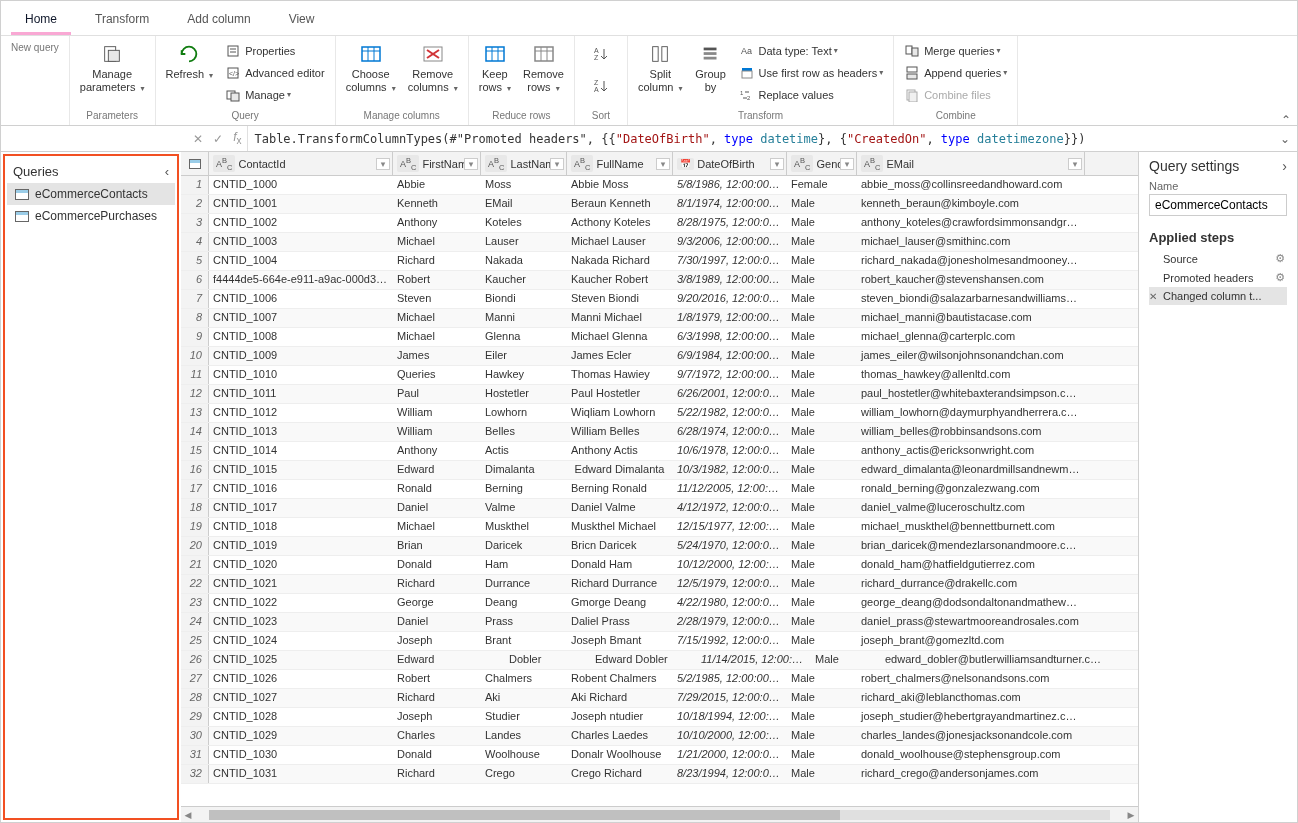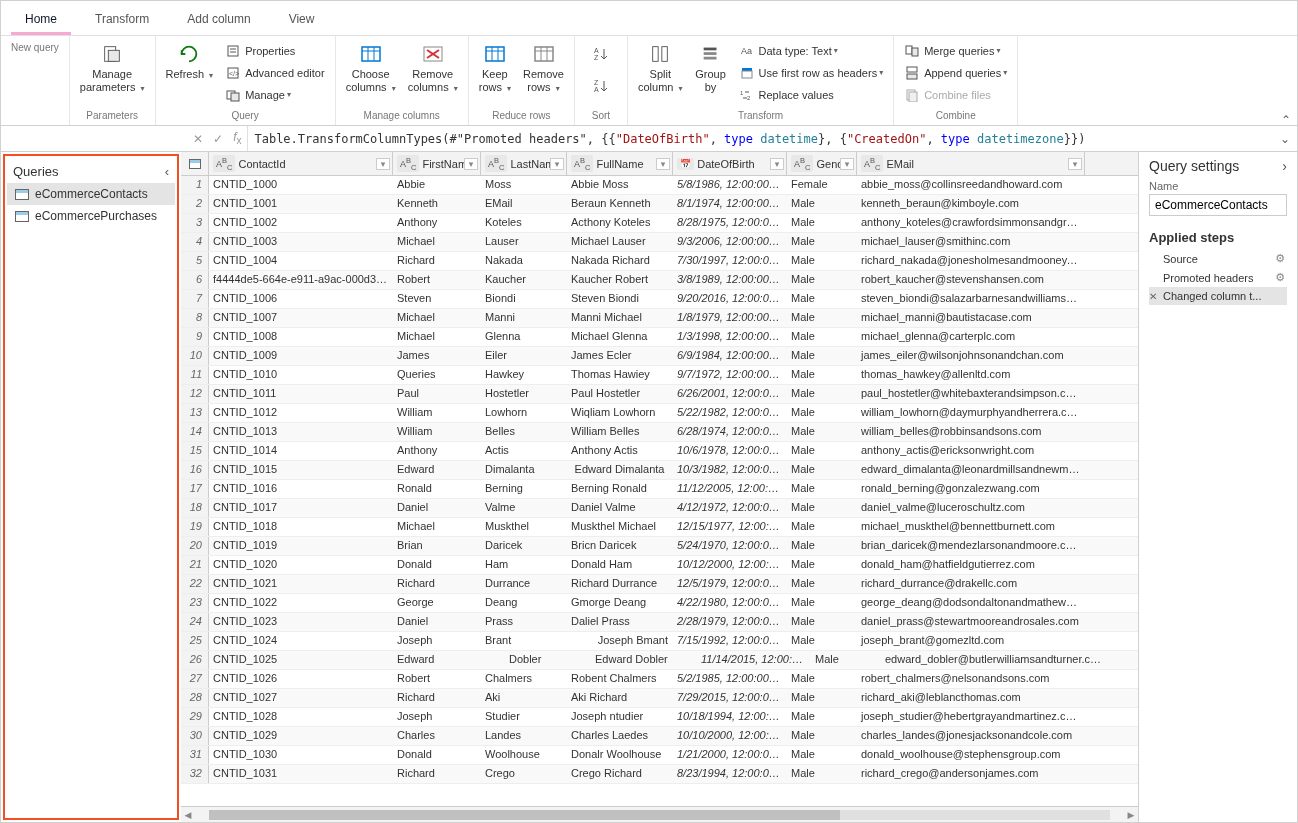--- a/index.html
+++ b/index.html
@@ -464,21 +464,21 @@
             <div class="grid-cell grid-date" style="width: 114px;">1/8/1979, 12:00:00 AM</div>
             <div class="grid-cell" style="width: 70px;">Male</div>
             <div class="grid-cell" style="width: 228px;">michael_manni@bautistacase.com</div>
           </div>
           <div class="grid-row">
             <div class="grid-cell grid-rownum">9</div>
             <div class="grid-cell" style="width: 184px;">CNTID_1008</div>
             <div class="grid-cell" style="width: 88px;">Michael</div>
             <div class="grid-cell" style="width: 86px;">Glenna</div>
             <div class="grid-cell" style="width: 106px;">Michael Glenna</div>
-            <div class="grid-cell grid-date" style="width: 114px;">1/3/1998, 12:00:00 AM</div>
+            <div class="grid-cell grid-date" style="width: 114px;">6/3/1998, 12:00:00 AM</div>
             <div class="grid-cell" style="width: 70px;">Male</div>
             <div class="grid-cell" style="width: 228px;">michael_glenna@carterplc.com</div>
           </div>
           <div class="grid-row">
             <div class="grid-cell grid-rownum">10</div>
             <div class="grid-cell" style="width: 184px;">CNTID_1009</div>
             <div class="grid-cell" style="width: 88px;">James</div>
             <div class="grid-cell" style="width: 86px;">Eiler</div>
             <div class="grid-cell" style="width: 106px;">James Ecler</div>
             <div class="grid-cell grid-date" style="width: 114px;">6/9/1984, 12:00:00 AM</div>
@@ -623,21 +623,21 @@
             <div class="grid-cell" style="width: 106px;">Daliel Prass</div>
             <div class="grid-cell grid-date" style="width: 114px;">2/28/1979, 12:00:00 AM</div>
             <div class="grid-cell" style="width: 70px;">Male</div>
             <div class="grid-cell" style="width: 228px;">daniel_prass@stewartmooreandrosales.com</div>
           </div>
           <div class="grid-row">
             <div class="grid-cell grid-rownum">25</div>
             <div class="grid-cell" style="width: 184px;">CNTID_1024</div>
             <div class="grid-cell" style="width: 88px;">Joseph</div>
             <div class="grid-cell" style="width: 86px;">Brant</div>
-            <div class="grid-cell" style="width: 106px; text-align: right;">Joseph Bmant</div>
+            <div class="grid-cell" style="width: 106px;">Joseph Bmant</div>
             <div class="grid-cell grid-date" style="width: 114px;">7/15/1992, 12:00:00 AM</div>
             <div class="grid-cell" style="width: 70px;">Male</div>
             <div class="grid-cell" style="width: 228px;">joseph_brant@gomezltd.com</div>
           </div>
           <div class="grid-row">
             <div class="grid-cell grid-rownum">26</div>
             <div class="grid-cell" style="width: 184px;">CNTID_1025</div>
             <div class="grid-cell" style="width: 88px;">Edward</div>
             <div class="grid-cell" style="width: 86px; margin-left: 24px;">Dobler</div>
             <div class="grid-cell" style="width: 106px;">Edward Dobler</div>

